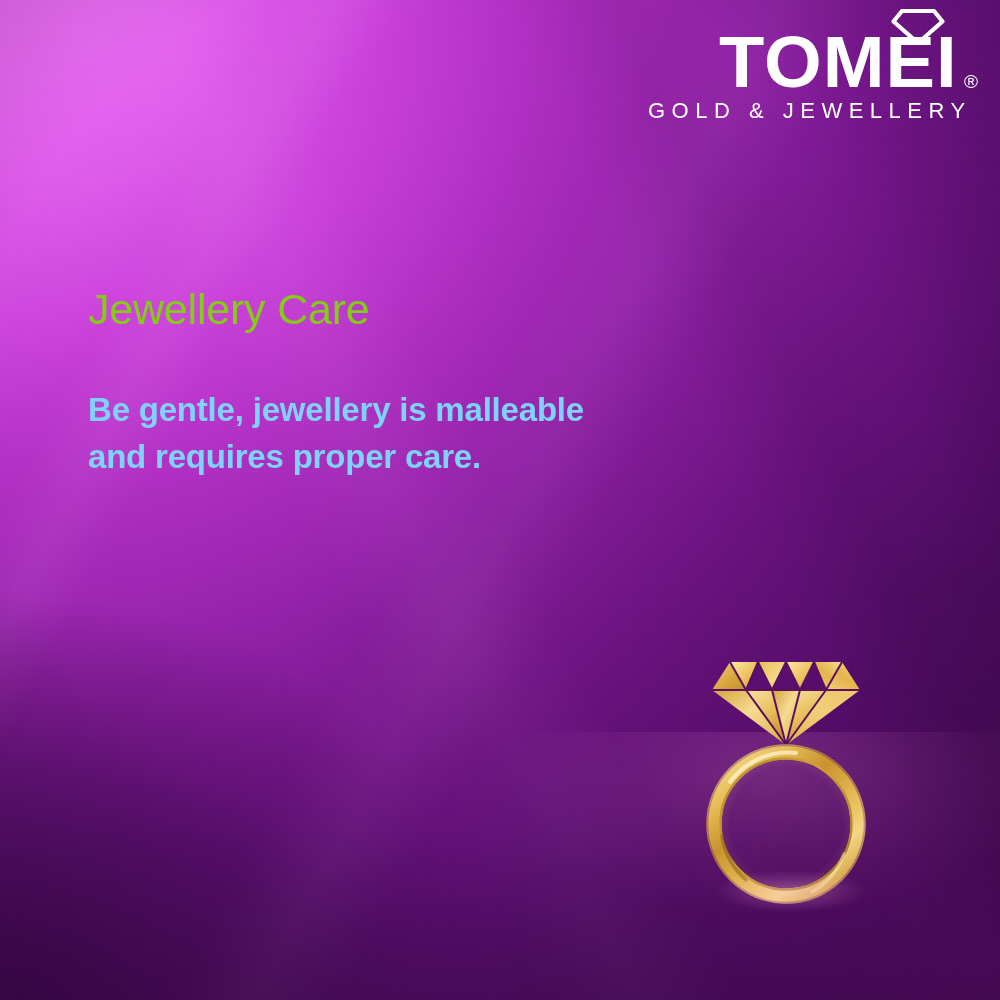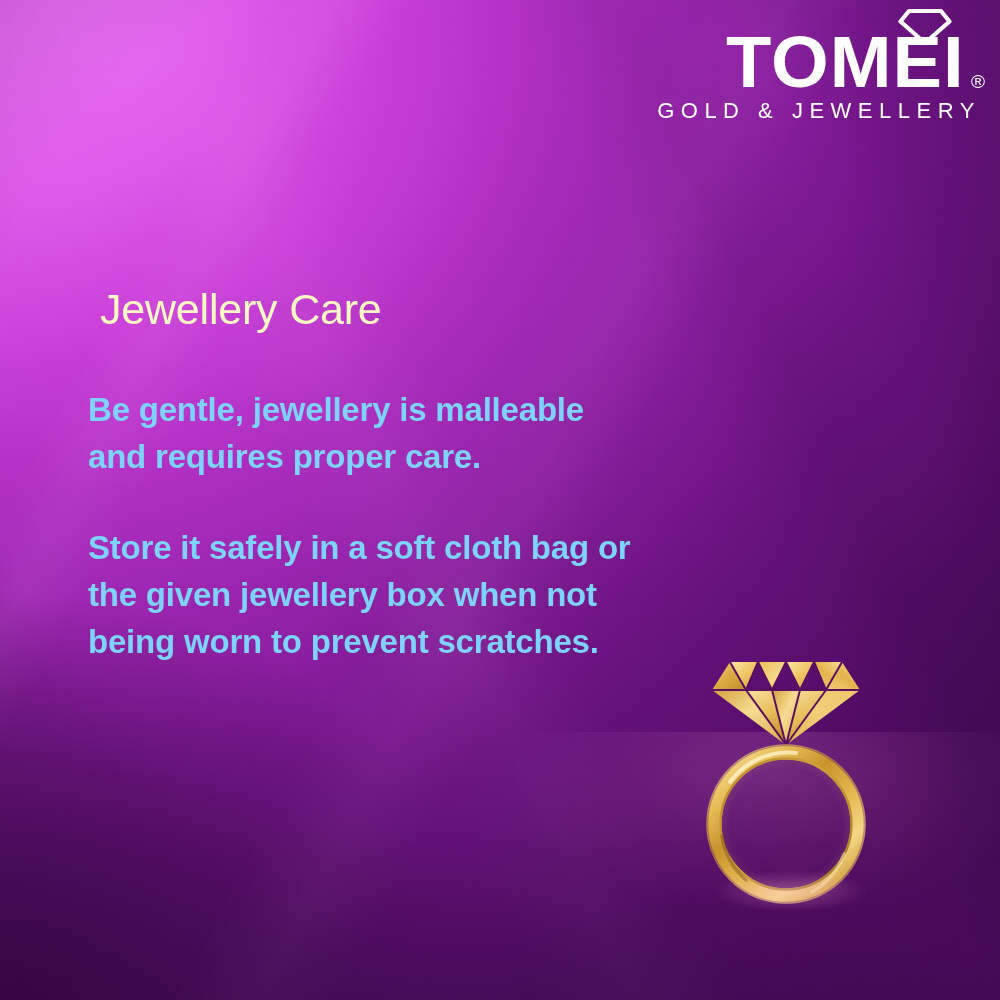--- a/index.html
+++ b/index.html
@@ -91,23 +91,23 @@
     background-image:
       repeating-linear-gradient(0deg, rgba(255,255,255,0.5) 0 1px, rgba(0,0,0,0) 1px 3px),
       repeating-linear-gradient(90deg, rgba(255,255,255,0.4) 0 1px, rgba(0,0,0,0) 1px 3px);
     mix-blend-mode: overlay;
   }
 
   
   .logo {
     position: absolute;
     top: 6px;
-    right: 15px;
+    right: 22px;
     width: 330px;
-    text-align: center;
+    text-align: left;
     user-select: none;
   }
   .logo-diamond-icon {
     position: absolute;
     top: 2px;
     right: 33px;
     width: 54px;
     height: 38px;
     display: block;
   }
@@ -151,24 +151,24 @@
   .content {
     position: absolute;
     left: 88px;
     top: 286px;
     width: 560px;
   }
   .heading {
     font-family: "Liberation Sans", sans-serif;
     font-size: 43px;
     font-weight: 400;
-    color: #fef9c3;
+    color: #84cc16;
     letter-spacing: -0.2px;
     line-height: 1.1;
-    margin: 0 0 54px 12px;
+    margin: 0 0 54px 0;
   }
   .para {
     font-family: "Liberation Sans", sans-serif;
     font-size: 33px;
     font-weight: 700;
     color: #7dd3fc;
     line-height: 1.42;
     letter-spacing: -0.2px;
     margin: 0 0 44px 0;
     max-width: 545px;
@@ -219,21 +219,20 @@
       <span class="logo-wordmark">TOMEI</span>
       <span class="logo-reg">®</span>
     </div>
 
     <div class="logo-tagline">GOLD &amp; JEWELLERY</div>
   </div>
 
   <div class="content">
     <h1 class="heading">Jewellery Care</h1>
     <p class="para">Be gentle, jewellery is malleable and requires proper care.</p>
-    <p class="para">Store it safely in a soft cloth bag or the given jewellery box when not being worn to prevent scratches.</p>
   </div>
 
   <div class="ring-art">
     <div class="ring-floor-glow"></div>
 
     <svg class="ring-svg" viewBox="0 0 200 280" aria-hidden="true">
       <defs>
         <linearGradient id="gFacetA" x1="0" y1="0" x2="1" y2="1">
           <stop offset="0%" stop-color="#F3D584"></stop>
           <stop offset="55%" stop-color="#D9A73F"></stop>

